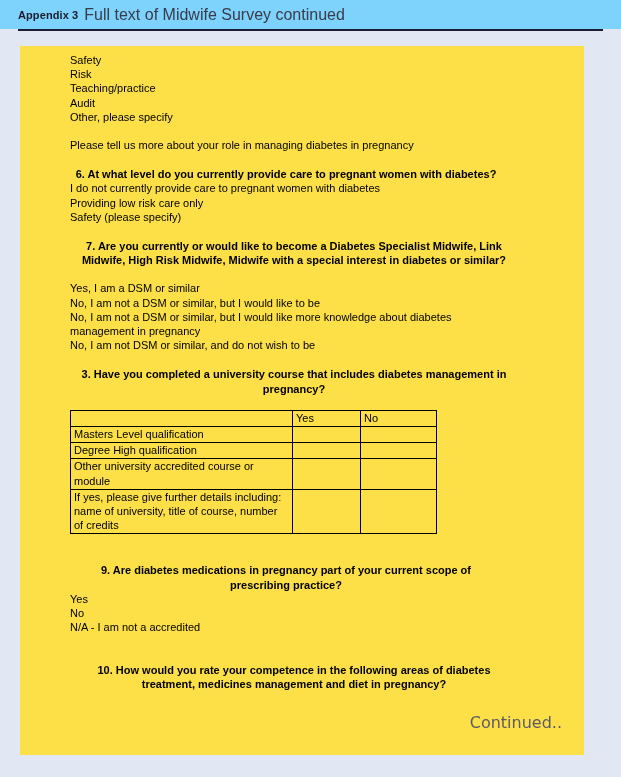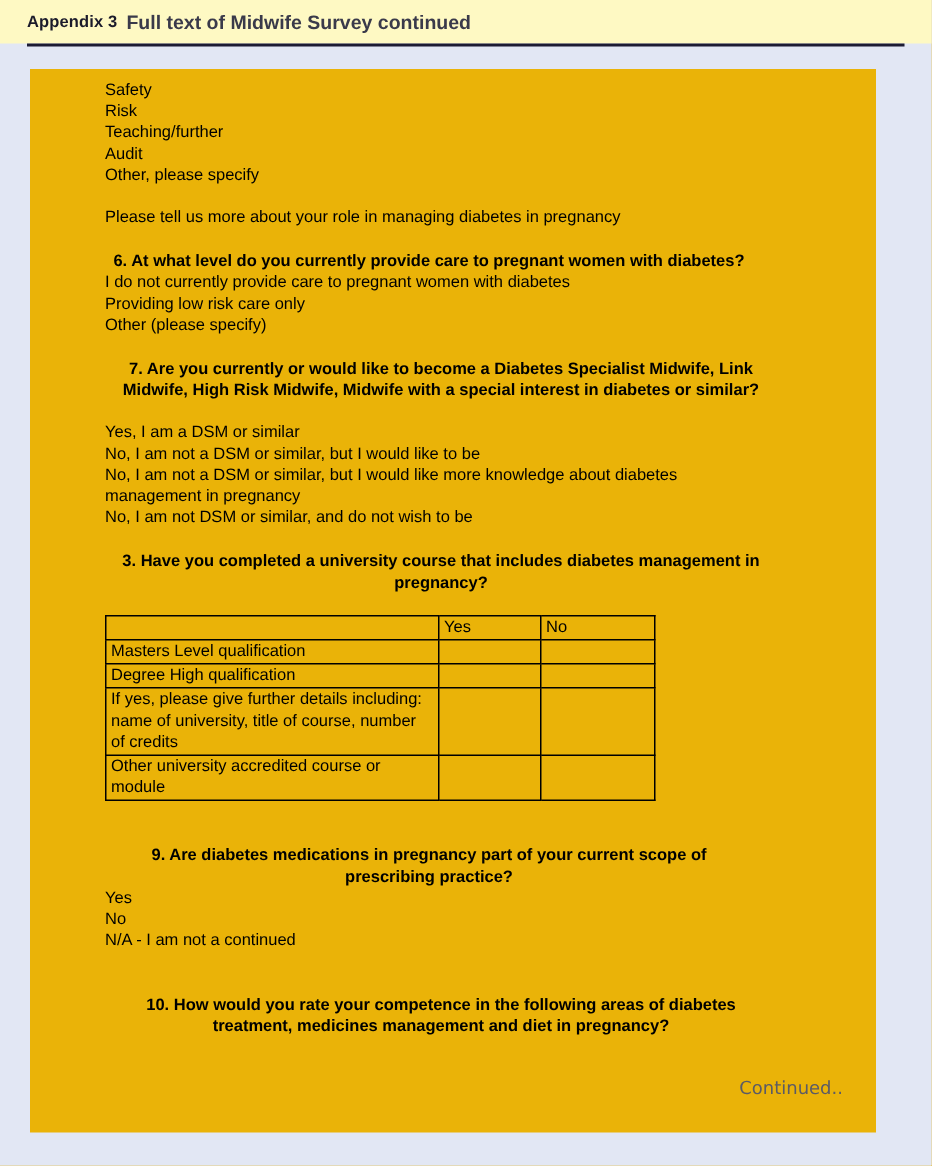--- a/index.html
+++ b/index.html
@@ -21,58 +21,58 @@
     box-sizing: border-box;
   }
 
   
   .appendix-header {
     position: absolute;
     left: 0;
     top: 0;
     width: 621px;
     height: 29px;
-    background: #fef9c3;
+    background: #7dd3fc;
     display: flex;
     align-items: center;
     padding-left: 18px;
     box-sizing: border-box;
     text-align: center;
   }
   .appendix-label {
     font-size: 11px;
     font-weight: bold;
     color: #1b1b2b;
     letter-spacing: 0.1px;
     white-space: nowrap;
   }
   .appendix-title {
-    font-size: 13px;
-    font-weight: bold;
+    font-size: 16px;
+    font-weight: normal;
     color: #3a3a4a;
     margin-left: 6px;
     white-space: nowrap;
   }
   .header-rule {
     position: absolute;
     left: 18px;
     top: 29px;
     width: 585px;
     height: 2px;
     background: #1b1b33;
   }
 
   
   .paper {
     position: absolute;
     left: 20px;
     top: 46px;
     width: 564px;
     height: 709px;
-    background: #eab308;
+    background: #fde047;
     box-sizing: border-box;
   }
 
   
   .body-area {
     position: absolute;
     left: 50px;
     top: 7px;
     width: 510px;
   }
@@ -121,21 +121,21 @@
   .col-yes  { width: 68px; }
   .col-no   { width: 76px; }
   .cell-empty { height: 14px; }
 
   
   .continued {
     position: absolute;
     right: 22px;
     bottom: 23px;
     font-family: "DejaVu Sans", sans-serif;
-    font-size: 12px;
+    font-size: 16px;
     color: #5b5b66;
     white-space: nowrap;
   }
 </style>
 </head>
 <body>
 
 <div class="page">
 
   <div class="appendix-header">
@@ -143,36 +143,36 @@
     <span class="appendix-title">Full text of Midwife Survey continued</span>
   </div>
   <div class="header-rule"></div>
 
   <div class="paper">
     <div class="body-area">
 
       <div class="block">
         <div class="line">Safety</div>
         <div class="line">Risk</div>
-        <div class="line">Teaching/further</div>
+        <div class="line">Teaching/practice</div>
         <div class="line">Audit</div>
         <div class="line">Other, please specify</div>
       </div>
 
       <div class="gap-sm"></div>
 
       <div class="line">Please tell us more about your role in managing diabetes in pregnancy</div>
 
       <div class="gap-md"></div>
 
       <div class="block">
         <div class="q q-narrow">6. At what level do you currently provide care to pregnant women with diabetes?</div>
         <div class="line">I do not currently provide care to pregnant women with diabetes</div>
         <div class="line">Providing low risk care only</div>
-        <div class="line">Other (please specify)</div>
+        <div class="line">Safety (please specify)</div>
       </div>
 
       <div class="gap-md"></div>
 
       <div class="block">
         <div class="q q-wide">7. Are you currently or would like to become a Diabetes Specialist Midwife, Link Midwife, High Risk Midwife, Midwife with a special interest in diabetes or similar?</div>
         <div class="gap-sm"></div>
         <div class="line">Yes, I am a DSM or similar</div>
         <div class="line">No, I am not a DSM or similar, but I would like to be</div>
         <div class="line line-narrow">No, I am not a DSM or similar, but I would like more knowledge about diabetes management in pregnancy</div>
@@ -197,43 +197,43 @@
             <td class="col-item">Masters Level qualification</td>
             <td class="col-yes cell-empty"></td>
             <td class="col-no cell-empty"></td>
           </tr>
           <tr>
             <td class="col-item">Degree High qualification</td>
             <td class="col-yes cell-empty"></td>
             <td class="col-no cell-empty"></td>
           </tr>
           <tr>
+            <td class="col-item">Other university accredited course or module</td>
+            <td class="col-yes cell-empty"></td>
+            <td class="col-no cell-empty"></td>
+          </tr>
+          <tr>
             <td class="col-item">If yes, please give further details including: name of university, title of course, number of credits</td>
-            <td class="col-yes cell-empty"></td>
-            <td class="col-no cell-empty"></td>
-          </tr>
-          <tr>
-            <td class="col-item">Other university accredited course or module</td>
             <td class="col-yes cell-empty"></td>
             <td class="col-no cell-empty"></td>
           </tr>
         </tbody>
           </table>
       </div>
 
       <div class="gap-md"></div>
 
 
       <div class="gap-sm"></div>
 
       <div class="block">
         <div class="q q-narrow">9. Are diabetes medications in pregnancy part of your current scope of prescribing practice?</div>
         <div class="line">Yes</div>
         <div class="line">No</div>
-        <div class="line">N/A - I am not a continued</div>
+        <div class="line">N/A - I am not a accredited</div>
       </div>
 
       <div class="gap-lg"></div>
 
       <div class="block">
         <div class="q q-wide">10. How would you rate your competence in the following areas of diabetes treatment, medicines management and diet in pregnancy?</div>
       </div>
 
     </div>
 

